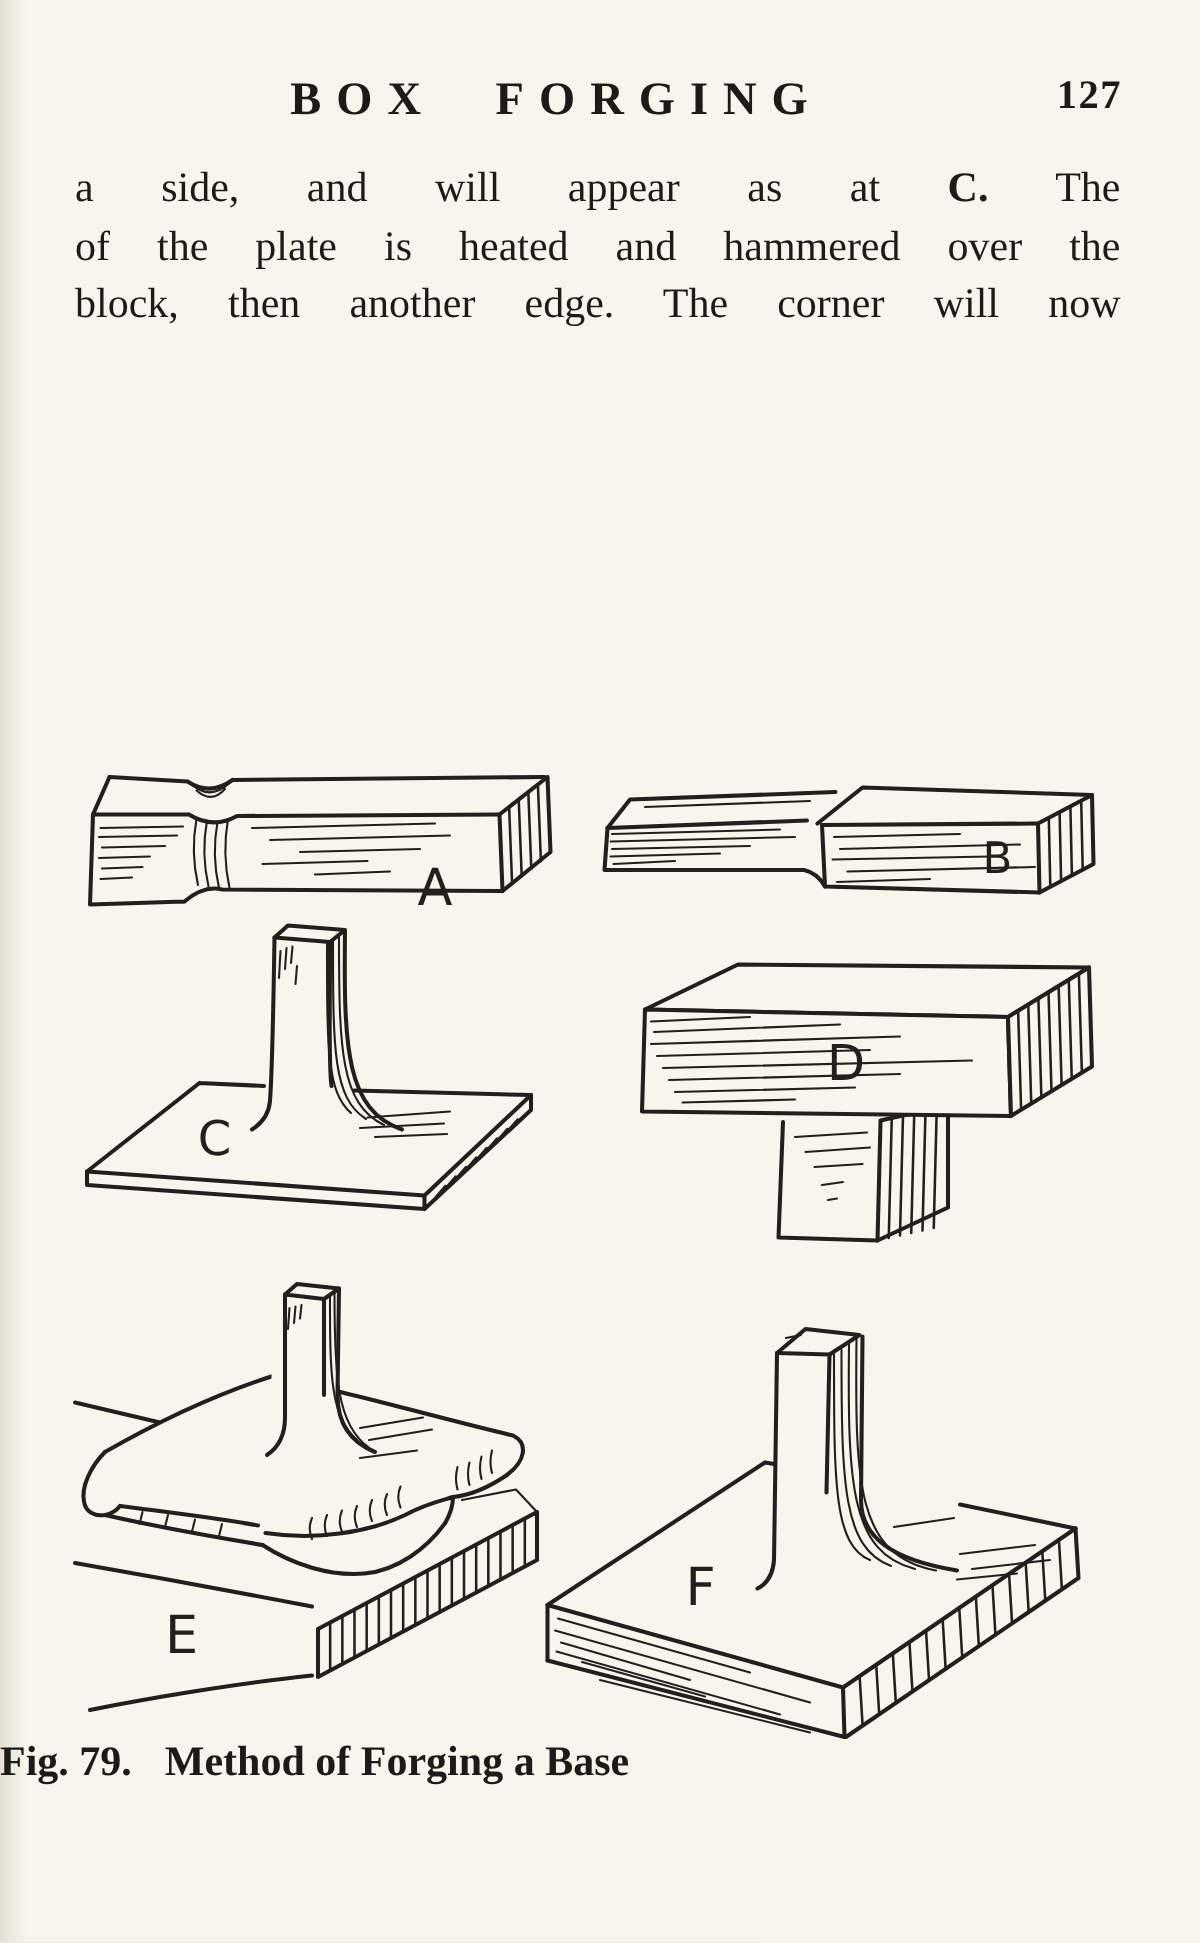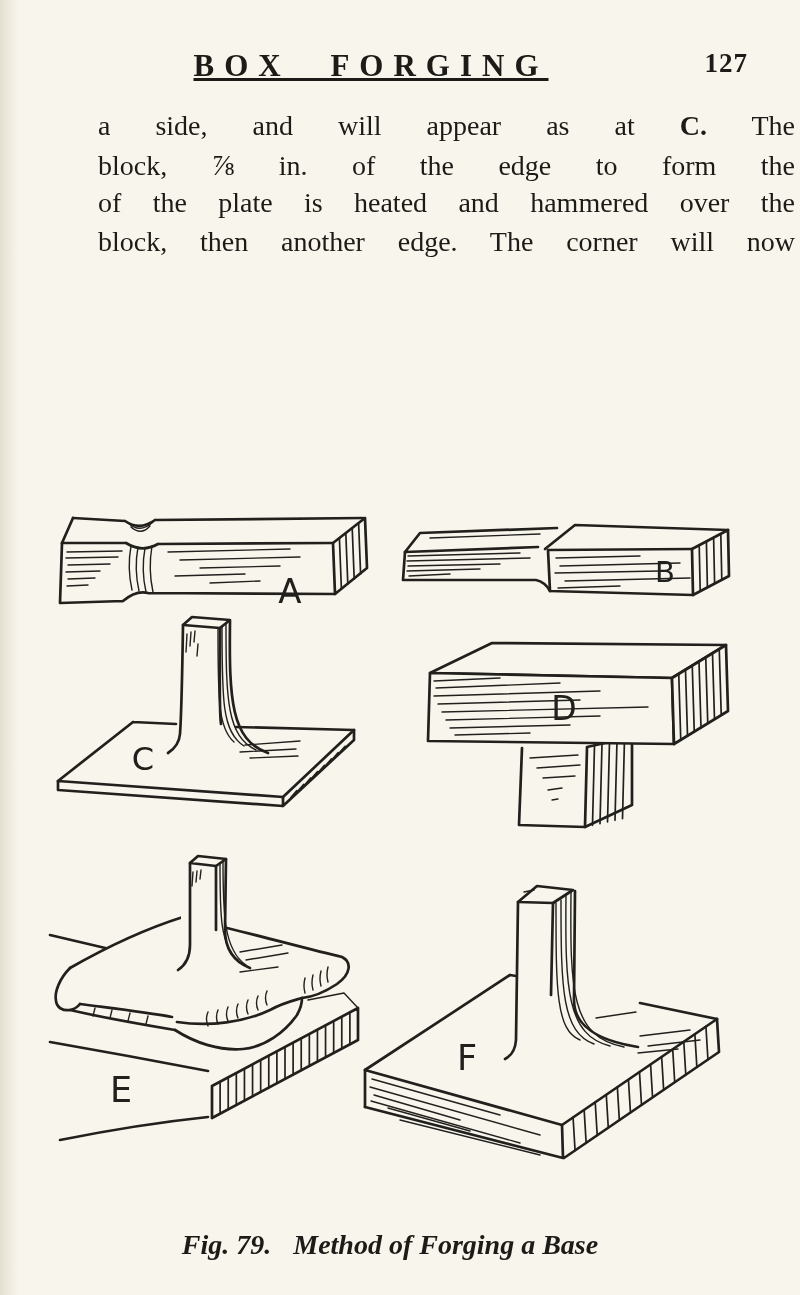--- a/index.html
+++ b/index.html
@@ -3,56 +3,55 @@
 <meta charset="utf-8">
 <style>
   html,body{margin:0;padding:0;background:#e9e6dd;}
   #page{position:relative;width:800px;height:1295px;background:#f8f5ec;overflow:hidden;
         font-family:"Liberation Serif", serif;color:#1d1b18;}
   #left-edge{position:absolute;left:0;top:0;width:18px;height:100%;
         background:linear-gradient(90deg, rgba(190,182,160,.35), rgba(190,182,160,0));}
   
   #header{position:absolute;top:48px;left:0;width:100%;height:44px;}
   #running-title{position:absolute;left:0;right:58px;text-align:center;font-weight:700;
-        font-size:31px;letter-spacing:10px;word-spacing:22px;text-decoration:underline;}
+        font-size:31px;letter-spacing:10px;word-spacing:22px;}
   #page-number{position:absolute;right:52px;top:0;font-weight:700;font-size:27px;letter-spacing:1px;}
   
-  #body-text{position:absolute;top:107px;left:50px;width:697px;font-size:28px;margin-left:48px;}
+  #body-text{position:absolute;top:107px;left:50px;width:697px;font-size:28px;}
   #body-text .line{text-align:justify;text-align-last:justify;line-height:38.6px;height:38.6px;
         white-space:normal;}
   #body-text .ref{font-weight:700;}
   #body-text .frac{font-size:1.08em;}
   
   #figure-svg{position:absolute;left:0;top:480px;}
   #figure-svg path, #figure-svg line{fill:none;stroke:#21201d;stroke-width:2.7;
         stroke-linecap:round;stroke-linejoin:round;}
   #figure-svg .fill{fill:#f8f5ec;stroke:none;}
   #figure-svg .face{fill:#f8f5ec;stroke:#21201d;}
   #figure-svg g[data-hatch] line{stroke-width:1.7;}
   #figure-svg .s line, #figure-svg line.s, #figure-svg path.s{stroke-width:1.4;}
   #figure-svg text{font-family:"DejaVu Sans", sans-serif;fill:#21201d;text-anchor:middle;}
   
-  #caption{position:absolute;top:1229px;left:0;width:780px;text-align:center;
-        font-size:28px;font-style:italic;font-weight:700;}
+  #caption{position:absolute;top:1159px;left:0;width:780px;text-align:left;
+        font-size:28px;font-weight:700;}
   #caption .gap{display:inline-block;width:22px;}
 </style>
 </head>
 <body>
 
 <div id="page">
   <div id="left-edge"></div>
 
   <div id="header">
     <div id="running-title">BOX FORGING</div>
     <div id="page-number">127</div>
   </div>
 
   <div id="body-text">
       <div class="line"><span>a side, and will appear as at </span><span class="ref">C.</span><span> The</span></div>
-      <div class="line"><span>block, </span><span class="frac">⅞</span><span> in. of the edge to form the</span></div>
       <div class="line"><span>of the plate is heated and hammered over the</span></div>
       <div class="line"><span>block, then another edge. The corner will now</span></div>
     </div>
 
   <svg id="figure-svg" width="800" height="700" viewBox="0 480 800 700">
 
     <g>
       <path d="M73,518 L125,521 M125,521 Q140,531 155,520 M155,520 L363,518"></path>
       <path d="M62,543 L73,518 M62,543 L126,543 M126,543 Q142,553 158,544 M158,544 L333,543"></path>
       <path d="M62,543 L60,603 M60,603 L123,601 M123,601 Q136,590 148,593 M148,593 L335,594"></path>

